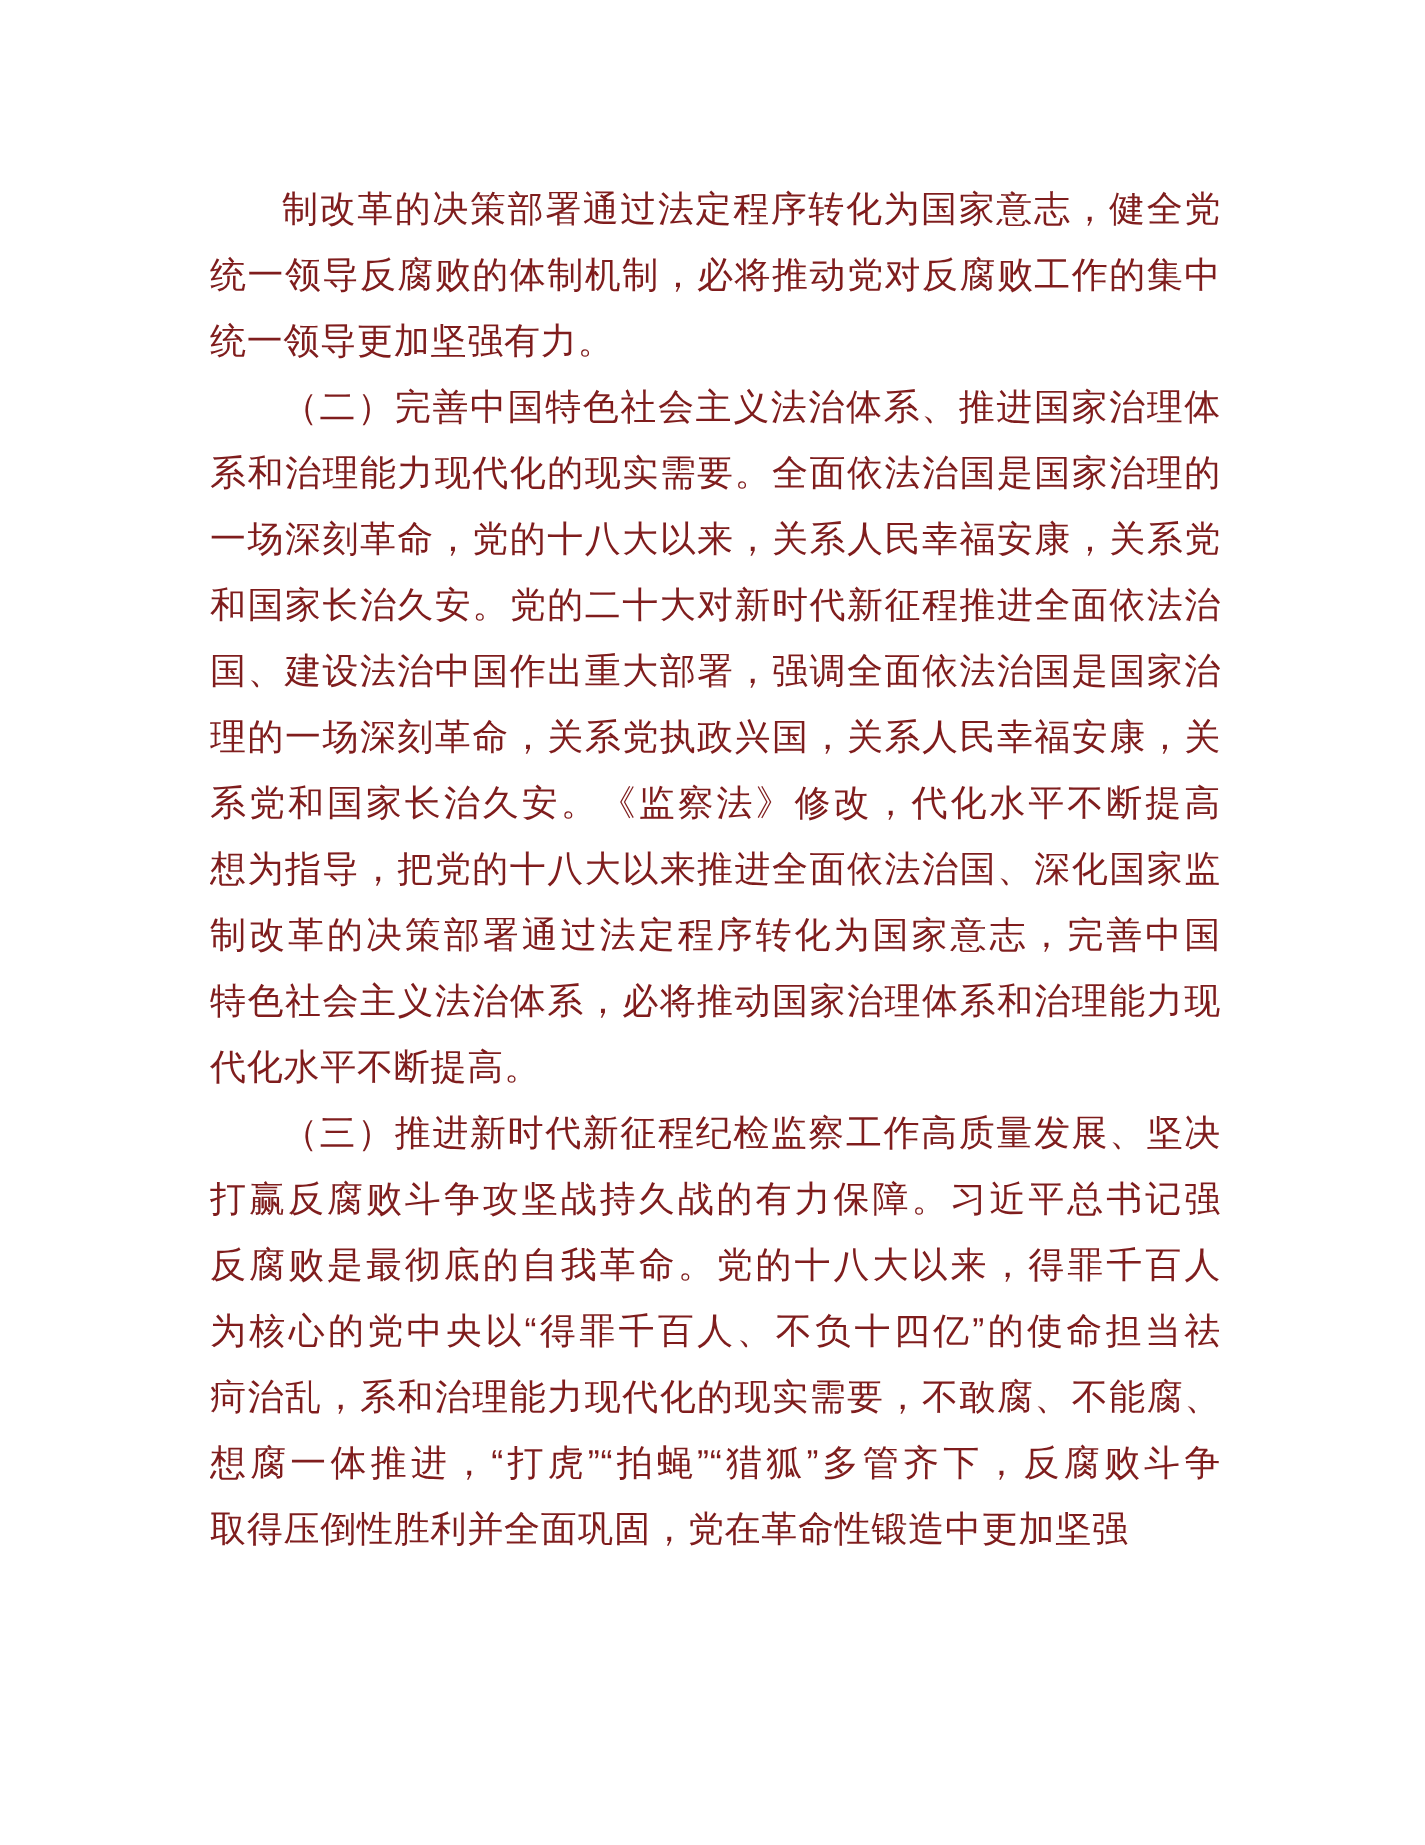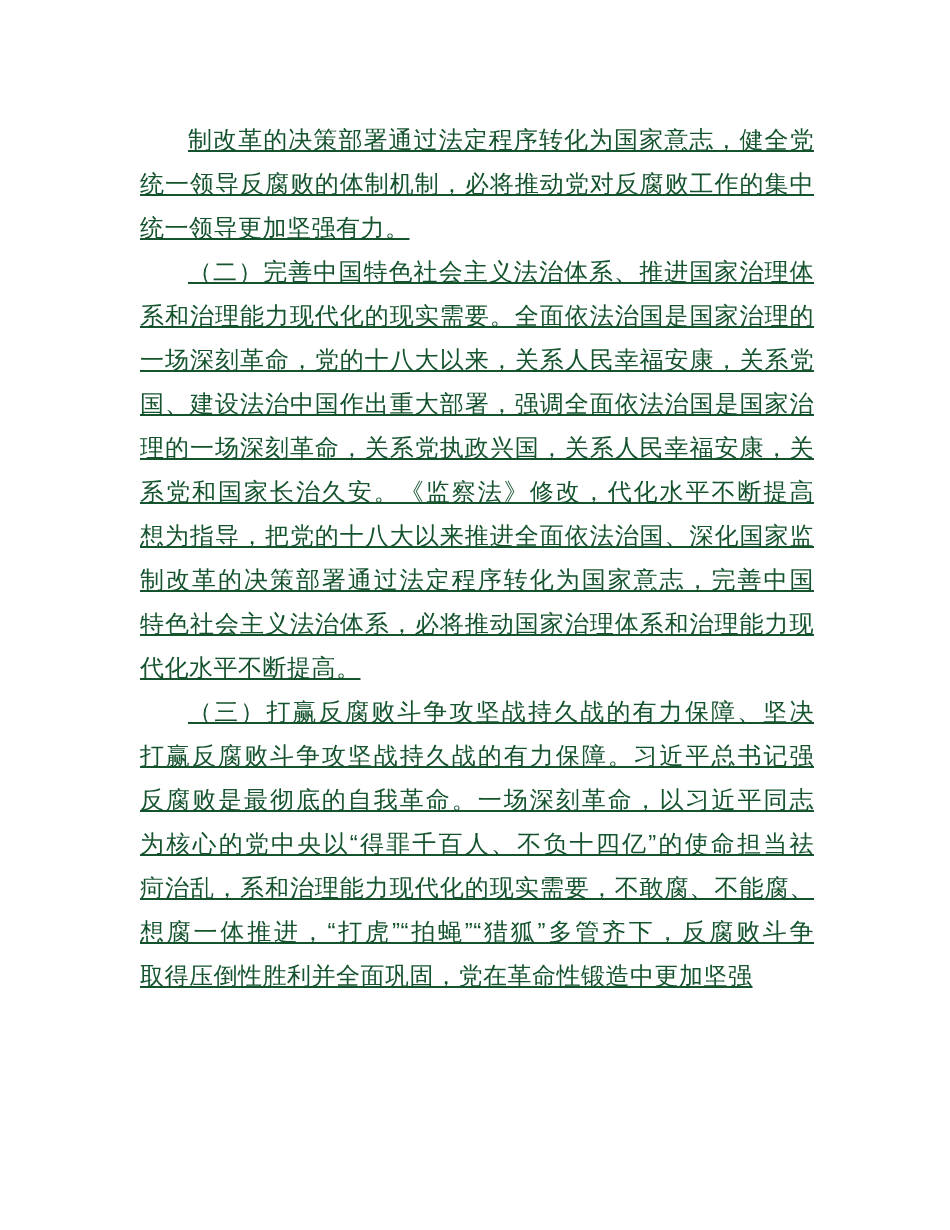--- a/index.html
+++ b/index.html
@@ -23,27 +23,26 @@
     color: #000000;
   }
   .paragraph {
     margin: 0;
     padding: 0;
   }
   .line {
     font-size: 24px;
     line-height: 44px;
     height: 44px;
-    color: #14532d;
+    color: #7f1d1d;
     text-align: justify;
     text-align-last: justify;
     text-justify: inter-character;
     overflow: hidden;
     letter-spacing: 0.5px;
-    text-decoration: underline;
   }
   .line.first {
     padding-left: 48px;
   }
   .line.last {
     text-align-last: left;
   }
 </style>
 </head>
 <body>
@@ -54,33 +53,34 @@
     <div class="paragraph">
       <div class="line first">制改革的决策部署通过法定程序转化为国家意志，健全党</div>
       <div class="line">统一领导反腐败的体制机制，必将推动党对反腐败工作的集中</div>
       <div class="line last">统一领导更加坚强有力。</div>
     </div>
 
     <div class="paragraph">
       <div class="line first">（二）完善中国特色社会主义法治体系、推进国家治理体</div>
       <div class="line">系和治理能力现代化的现实需要。全面依法治国是国家治理的</div>
       <div class="line">一场深刻革命，党的十八大以来，关系人民幸福安康，关系党</div>
+      <div class="line">和国家长治久安。党的二十大对新时代新征程推进全面依法治</div>
       <div class="line">国、建设法治中国作出重大部署，强调全面依法治国是国家治</div>
       <div class="line">理的一场深刻革命，关系党执政兴国，关系人民幸福安康，关</div>
       <div class="line">系党和国家长治久安。《监察法》修改，代化水平不断提高</div>
       <div class="line">想为指导，把党的十八大以来推进全面依法治国、深化国家监</div>
       <div class="line">制改革的决策部署通过法定程序转化为国家意志，完善中国</div>
       <div class="line">特色社会主义法治体系，必将推动国家治理体系和治理能力现</div>
       <div class="line last">代化水平不断提高。</div>
     </div>
 
     <div class="paragraph">
-      <div class="line first">（三）打赢反腐败斗争攻坚战持久战的有力保障、坚决</div>
+      <div class="line first">（三）推进新时代新征程纪检监察工作高质量发展、坚决</div>
       <div class="line">打赢反腐败斗争攻坚战持久战的有力保障。习近平总书记强调，</div>
-      <div class="line">反腐败是最彻底的自我革命。一场深刻革命，以习近平同志</div>
+      <div class="line">反腐败是最彻底的自我革命。党的十八大以来，得罪千百人</div>
       <div class="line">为核心的党中央以“得罪千百人、不负十四亿”的使命担当祛</div>
       <div class="line">疴治乱，系和治理能力现代化的现实需要，不敢腐、不能腐、不</div>
       <div class="line">想腐一体推进，“打虎”“拍蝇”“猎狐”多管齐下，反腐败斗争</div>
       <div class="line last">取得压倒性胜利并全面巩固，党在革命性锻造中更加坚强</div>
     </div>
 
   </div>
 </div>
 
 </body></html>

